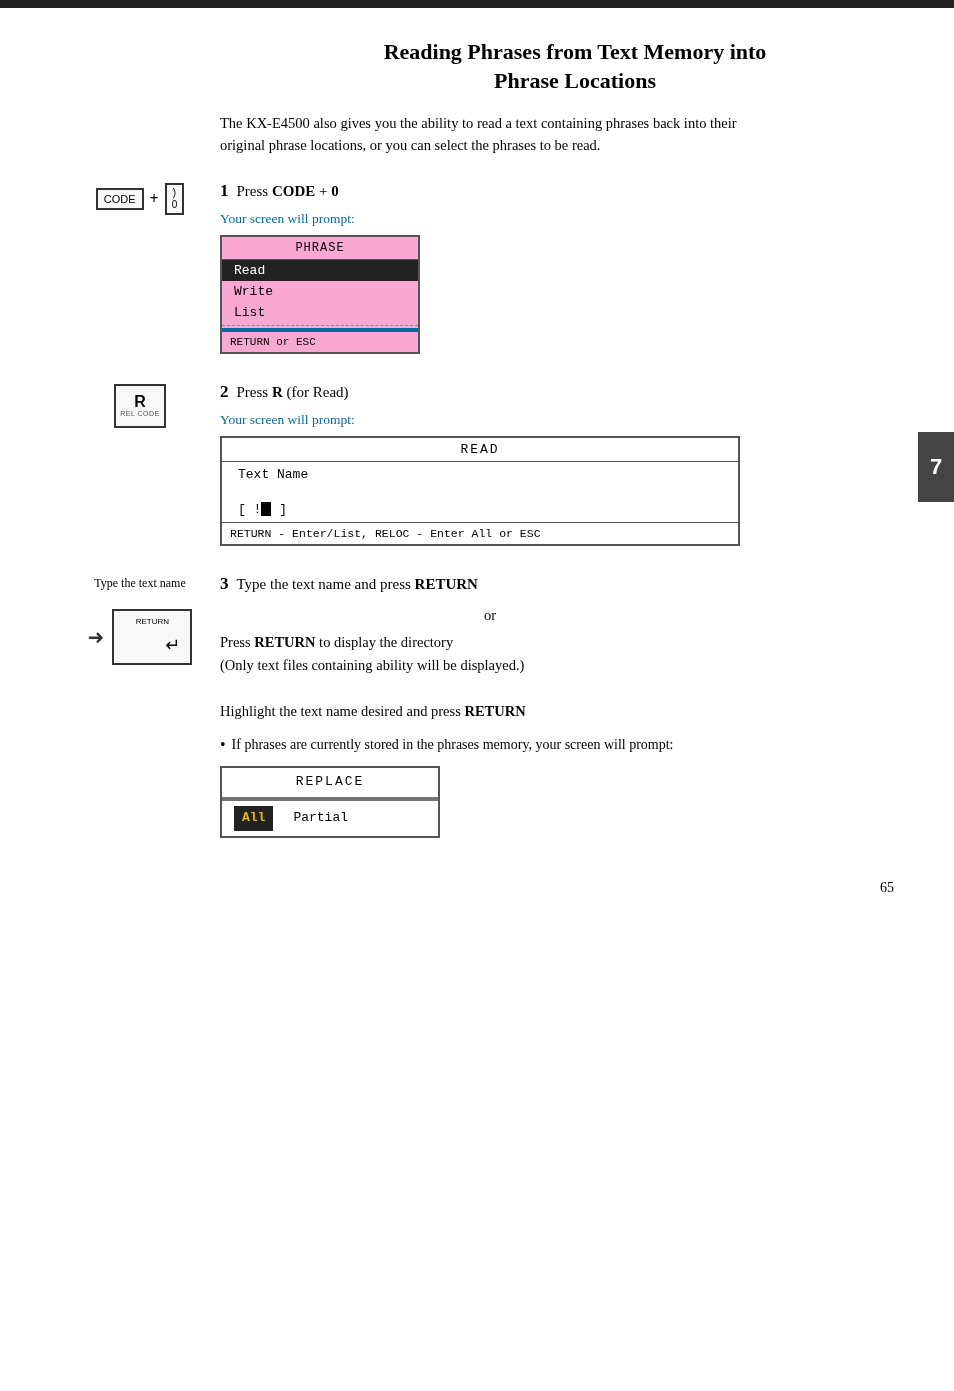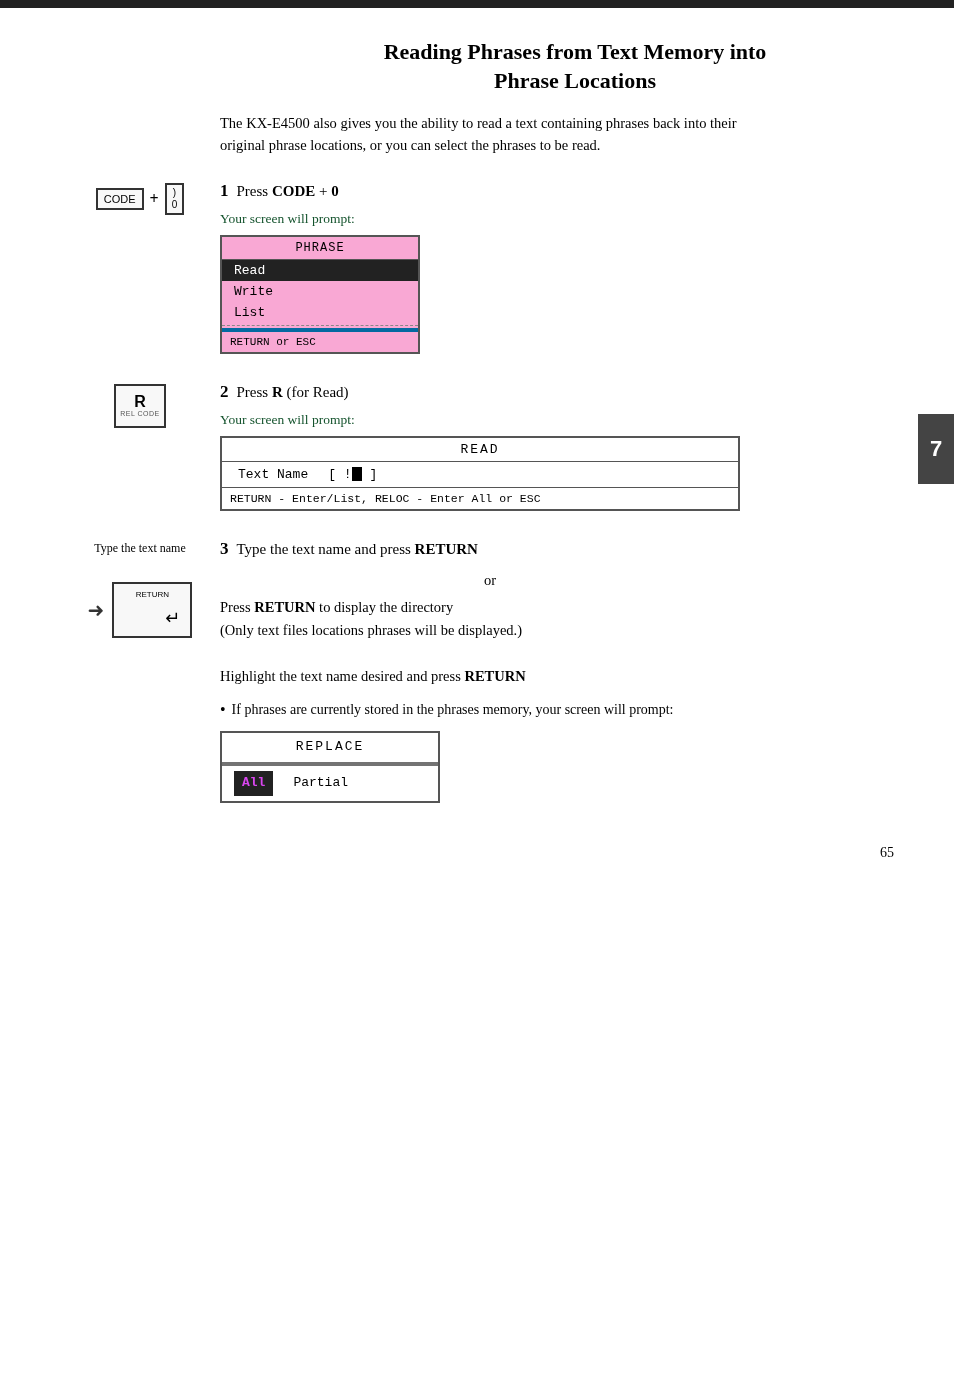--- a/index.html
+++ b/index.html
@@ -77,21 +77,21 @@
       align-items: baseline;
     }
 
     .step-title b {
       font-weight: bold;
     }
 
     .screen-prompt {
       font-size: 13.5px;
       margin-bottom: 8px;
-      color: #14532d;
+      color: #0369a1;
     }
 
     
     .key-combo {
       display: flex;
       align-items: center;
       gap: 6px;
     }
 
     .key-box {
@@ -159,20 +159,21 @@
       padding: 4px;
       border-bottom: 1px solid #555;
       letter-spacing: 2px;
     }
 
     .read-screen-row {
       padding: 5px 16px;
       display: flex;
       align-items: flex-start;
       gap: 20px;
+      flex-direction: column;
     }
 
     .read-screen-footer {
       border-top: 1px solid #555;
       padding: 4px 8px;
       font-size: 11.5px;
     }
 
     .cursor-block {
       display: inline-block;
@@ -259,21 +260,21 @@
       font-size: 18px;
       text-align: right;
       margin-top: 8px;
     }
 
     
     .type-label {
       font-size: 12px;
       text-align: center;
       color: #000;
-      margin-bottom: 20px;
+      margin-bottom: 12px;
     }
 
     .step3-extra {
       margin-top: 9px;
       font-size: 14.5px;
       line-height: 1.6;
       max-width: 540px;
     }
 
     .step3-extra .or-line {
@@ -314,21 +315,21 @@
 
     .replace-row {
       padding: 5px 12px;
       display: flex;
       gap: 20px;
       align-items: center;
     }
 
     .replace-all {
       background: #222;
-      color: #d946ef;
+      color: #eab308;
       padding: 2px 8px;
       font-weight: bold;
     }
 
     
     .page-number {
       position: absolute;
       bottom: 30px;
       right: 60px;
       font-size: 14px;
@@ -429,21 +430,21 @@
     </div>
     <div class="step-content">
       <div class="step-title">
         <span class="step-number">3</span>
         <span>Type the text name and press <b>RETURN</b></span>
       </div>
       <div class="step3-extra">
         <div class="or-line">or</div>
         <div>
           Press <b>RETURN</b> to display the directory<br>
-          <span>(Only text files locations phrases will be displayed.)</span>
+          <span>(Only text files containing ability will be displayed.)</span>
         </div>
         <br>
         <div>
           Highlight the text name desired and press <b>RETURN</b>
         </div>
         <div class="bullet-item">
           <span class="bullet-dot">•</span>
           <span>If phrases are currently stored in the phrases memory, your screen will prompt:</span>
         </div>
         

